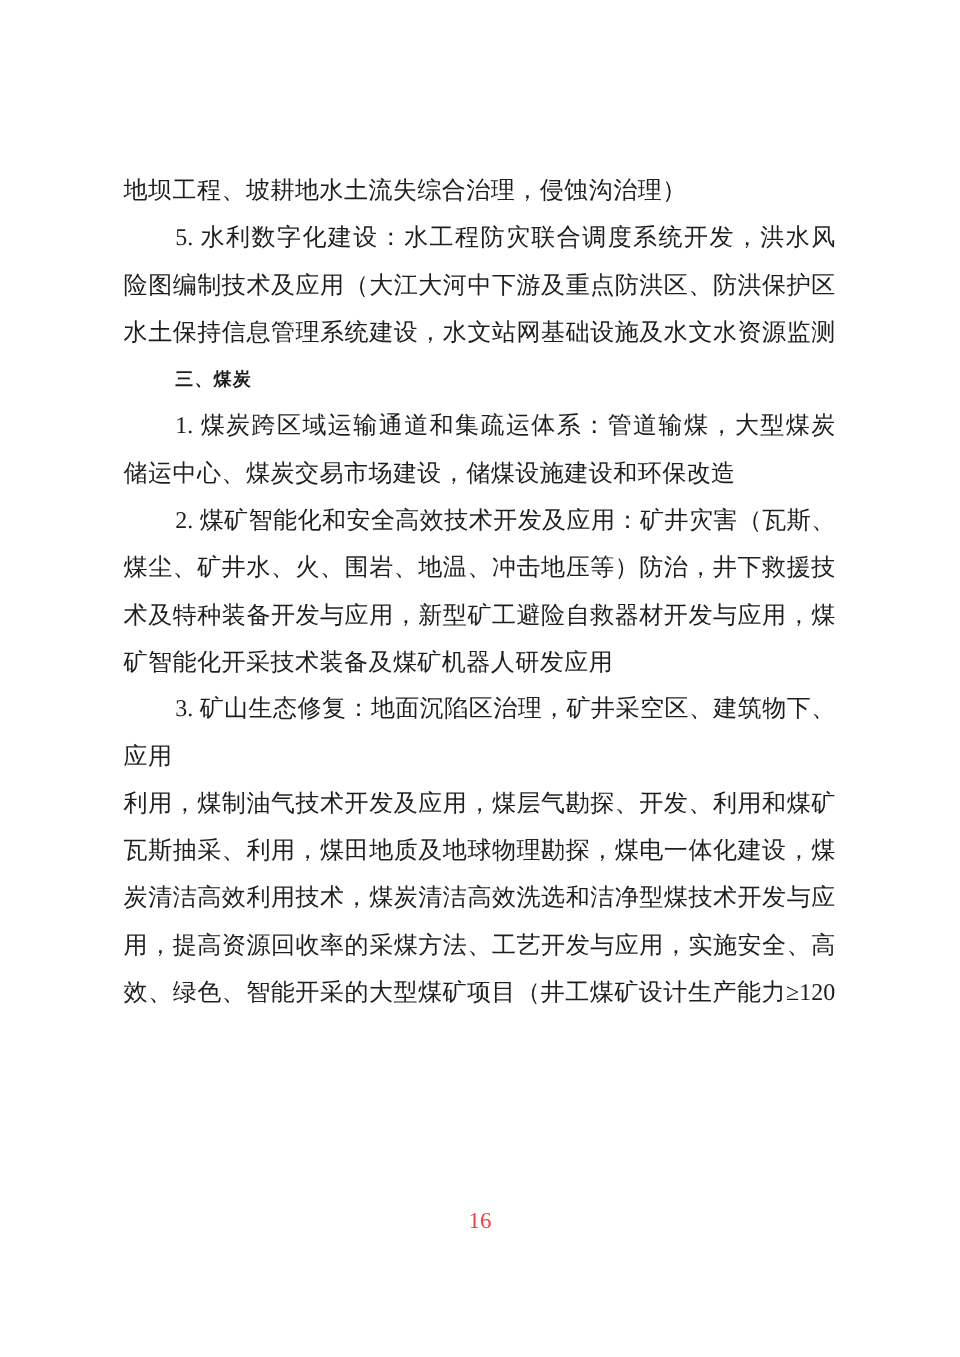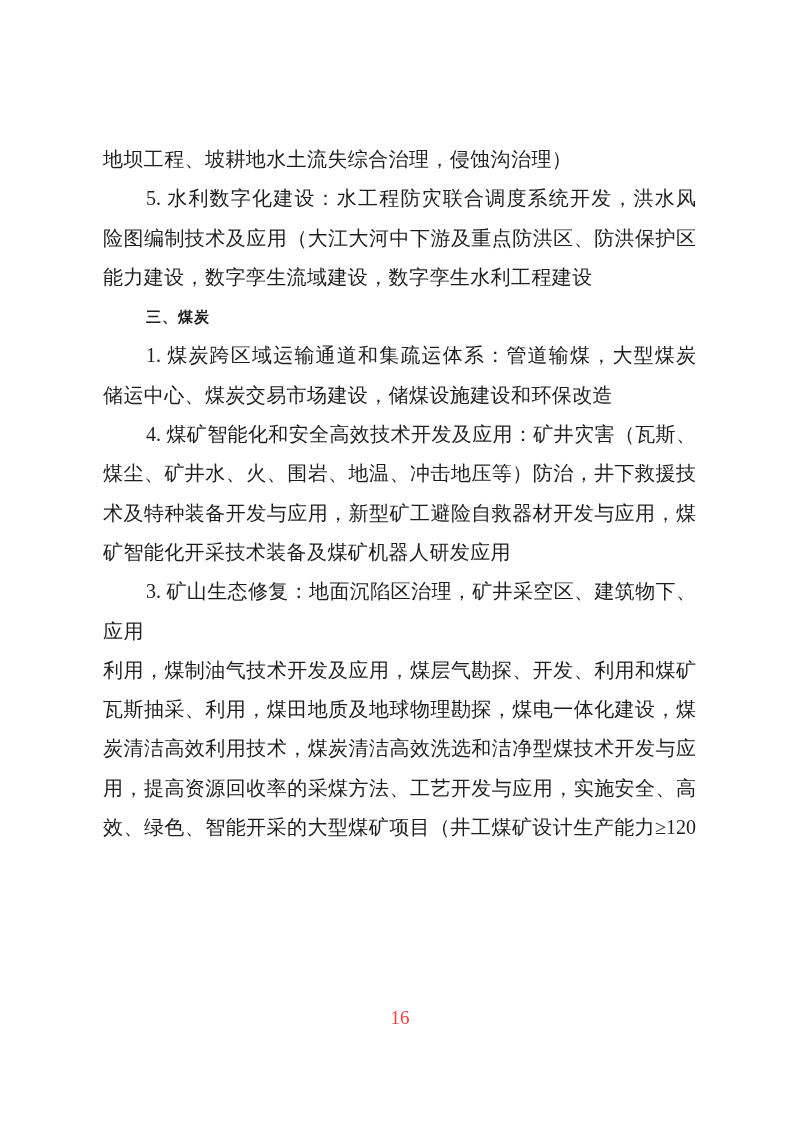--- a/index.html
+++ b/index.html
@@ -57,25 +57,25 @@
 </style>
 </head>
 <body>
 
 <div class="page">
   <div class="content">
 
   <div class="line">地坝工程、坡耕地水土流失综合治理，侵蚀沟治理）</div>
       <div class="line justify indent">5. 水利数字化建设：水工程防灾联合调度系统开发，洪水风</div>
       <div class="line justify">险图编制技术及应用（大江大河中下游及重点防洪区、防洪保护区</div>
-      <div class="line">能力建设，数字孪生流域建设，数字孪生水利工程建设</div>
+      <div class="line justify">水土保持信息管理系统建设，水文站网基础设施及水文水资源监测</div>
       <div class="line indent bold">三、煤炭</div>
       <div class="line justify indent">1. 煤炭跨区域运输通道和集疏运体系：管道输煤，大型煤炭</div>
       <div class="line">储运中心、煤炭交易市场建设，储煤设施建设和环保改造</div>
-      <div class="line justify indent">4. 煤矿智能化和安全高效技术开发及应用：矿井灾害（瓦斯、</div>
+      <div class="line justify indent">2. 煤矿智能化和安全高效技术开发及应用：矿井灾害（瓦斯、</div>
       <div class="line justify">煤尘、矿井水、火、围岩、地温、冲击地压等）防治，井下救援技</div>
       <div class="line justify">术及特种装备开发与应用，新型矿工避险自救器材开发与应用，煤</div>
       <div class="line">矿智能化开采技术装备及煤矿机器人研发应用</div>
       <div class="line justify indent">3. 矿山生态修复：地面沉陷区治理，矿井采空区、建筑物下、</div>
       <div class="line">应用</div>
       <div class="line justify">利用，煤制油气技术开发及应用，煤层气勘探、开发、利用和煤矿</div>
       <div class="line justify">瓦斯抽采、利用，煤田地质及地球物理勘探，煤电一体化建设，煤</div>
       <div class="line justify">炭清洁高效利用技术，煤炭清洁高效洗选和洁净型煤技术开发与应</div>
       <div class="line justify">用，提高资源回收率的采煤方法、工艺开发与应用，实施安全、高</div>
       <div class="line justify">效、绿色、智能开采的大型煤矿项目（井工煤矿设计生产能力≥120</div>

